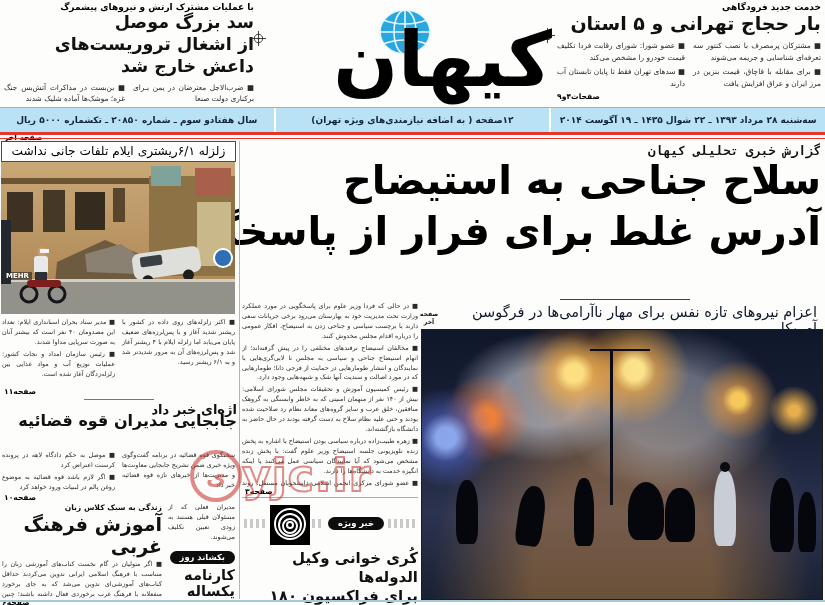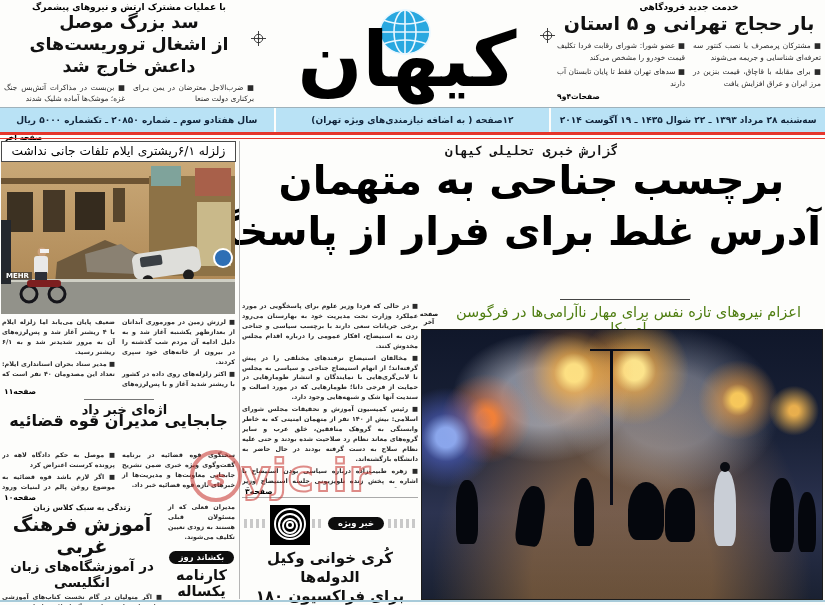--- a/index.html
+++ b/index.html
@@ -1,20 +1,20 @@
 <!DOCTYPE html>
 <html lang="fa"><head>
 <meta charset="utf-8">
 <style>
   html,body{margin:0;padding:0;background:#e9e9e9;}
   .page{position:relative;width:825px;height:605px;margin:0 auto;background:#fdfdfb;
         font-family:"DejaVu Sans",sans-serif;direction:rtl;overflow:hidden;color:#111;}
   .abs{position:absolute;}
-  .ctr{text-align:center;}
-  .t6{font-size:6.4px;line-height:1.55;color:#2a2a2a;text-align:justify;font-weight:bold;}
+  .ctr{text-align:right;}
+  .t6{font-size:6.4px;line-height:1.55;color:#2a2a2a;text-align:justify;}
   .t7{font-size:7.4px;line-height:1.6;color:#2a2a2a;text-align:justify;}
   .pageref{font-weight:bold;font-size:7.6px;color:#000;}
   .kicker{font-size:9px;font-weight:bold;color:#000;}
   .pill{background:#0d0d0d;color:#fff;border-radius:9px;font-size:8.4px;font-weight:bold;
         padding:1px 10px 2px;display:inline-block;line-height:1.2;}
   
   .mast-art{top:2px;}
   .mast-h1{font-size:19px;font-weight:bold;line-height:1.25;}
   .mast-h2{font-size:19px;font-weight:bold;line-height:1.25;}
   .mast-cols{display:flex;gap:8px;margin-top:4px;}
@@ -135,24 +135,24 @@
     <div class="info-cell">سه‌شنبه ۲۸ مرداد ۱۳۹۳ ـ ۲۲ شوال ۱۴۳۵ ـ ۱۹ آگوست ۲۰۱۴</div>
     <div class="info-sep"></div>
     <div class="info-cell">۱۲صفحه ( به اضافه نیازمندی‌های ویژه تهران)</div>
     <div class="info-sep"></div>
     <div class="info-cell">سال هفتادو سوم ـ شماره ۲۰۸۵۰ ـ تکشماره ۵۰۰۰ ریال</div>
   </div>
   <div class="abs rule-red-thick"></div>
   <div class="abs rule-red-thin"></div>
 
   <div class="abs ctr" style="left:242px;right:4px;top:143px;font-size:12.5px;font-weight:bold;font-family:Liberation Mono, monospace;">گزارش خبری تحلیلی کیهان</div>
-  <div class="abs ctr lead-h" style="left:242px;right:4px;top:157px;font-size:40px;">برچسب جناحی به متهمان</div>
+  <div class="abs ctr lead-h" style="left:242px;right:4px;top:157px;font-size:40px;">سلاح جناحی به استیضاح</div>
   <div class="abs ctr lead-h" style="left:242px;right:4px;top:208px;font-size:40px;">آدرس غلط برای فرار از پاسخگویی</div>
   <div class="abs" style="left:560px;top:299px;width:130px;height:1px;background:#444;"></div>
-  <div class="abs ctr" style="left:440px;right:8px;top:304px;font-size:14.5px;color:#4d7c0f;">اعزام نیروهای تازه نفس برای مهار ناآرامی‌ها در فرگوسن آمریکا</div>
+  <div class="abs ctr" style="left:440px;right:8px;top:304px;font-size:14.5px;color:#0f172a;">اعزام نیروهای تازه نفس برای مهار ناآرامی‌ها در فرگوسن آمریکا</div>
   <div class="abs" style="left:416px;top:310px;width:26px;font-size:6.2px;font-weight:bold;text-align:center;line-height:1.3;">صفحه آخر</div>
 
   <div class="abs ferguson">
     <div class="pole"></div>
     <div class="pole-arm"></div>
     <div class="fig" style="left:34px;top:150px;width:22px;height:64px;"></div>
     <div class="fig" style="left:96px;top:156px;width:26px;height:60px;transform:rotate(8deg);"></div>
     <div class="fig" style="left:152px;top:148px;width:20px;height:68px;"></div>
     <div class="fig" style="left:206px;top:152px;width:36px;height:58px;border-radius:50% 50% 25% 25%;"></div>
     <div class="fig" style="left:243px;top:158px;width:30px;height:54px;"></div>
@@ -237,21 +237,20 @@
         <rect x="26" y="118" width="34" height="7" rx="3" fill="#7d1f1f"></rect>
       </g>
       <rect x="0" y="58" width="10" height="64" fill="#23272e"></rect>
       <circle cx="222" cy="96" r="9" fill="#2e6fb5" stroke="#fff" stroke-width="2"></circle>
     </svg>
     <div class="abs" style="left:1px;top:21px;width:234px;height:120px;">
       <span class="mehr">MEHR</span>
     </div>
 
     <div class="abs" style="left:2px;right:2px;top:177px;height:77px;column-count:2;column-gap:7px;overflow:hidden;">
-      <p class="t6" style="margin:0 0 2px;">■ لرزش زمین در مورموری آبدانان از بعدازظهر یکشنبه آغاز شد و به دلیل ادامه آن مردم شب گذشته را در بیرون از خانه‌های خود سپری کردند.</p>
       <p class="t6" style="margin:0 0 2px;">■ اکثر زلزله‌های روی داده در کشور با ریشتر شدید آغاز و با پس‌لرزه‌های ضعیف پایان می‌یابد اما زلزله ایلام با ۴ ریشتر آغاز شد و پس‌لرزه‌های آن به مرور شدیدتر شد و به ۶/۱ ریشتر رسید.</p>
       <p class="t6" style="margin:0 0 2px;">■ مدیر ستاد بحران استانداری ایلام: تعداد این مصدومان ۴۰ نفر است که بیشتر آنان به صورت سرپایی مداوا شدند.</p>
       <p class="t6" style="margin:0 0 2px;">■ رئیس سازمان امداد و نجات کشور: عملیات توزیع آب و مواد غذایی بین زلزله‌زدگان آغاز شده است.</p>
 
     </div>
     <div class="abs pageref" style="left:4px;top:246px;">صفحه۱۱</div>
 
     <div class="abs sect-div" style="left:84px;top:258px;width:70px;"></div>
     <div class="abs ctr" style="left:12px;right:0;top:261px;font-size:13px;font-weight:bold;">اژه‌ای خبر داد</div>
     <div class="abs ctr" style="left:0;right:0;top:270px;font-size:16px;font-weight:bold;">جابجایی مدیران قوه قضائیه</div>
@@ -266,21 +265,20 @@
     <div class="abs" style="left:168px;right:2px;top:362px;height:96px;">
       <p class="t6" style="margin:0 0 2px;">مدیران فعلی که از مسئولان قبلی هستند به زودی تعیین تکلیف می‌شوند.</p>
       <div class="ctr"><span class="pill">بکشاند روز</span></div>
       <div class="ctr" style="font-size:14.5px;font-weight:bold;margin-top:3px;">کارنامه یکساله</div>
 
     </div>
 
     <div class="abs" style="left:2px;top:362px;width:160px;height:96px;">
       <div class="ctr" style="font-size:7.6px;font-weight:bold;">زندگی به سبک کلاس زبان</div>
       <div class="ctr" style="font-size:19px;font-weight:bold;margin-top:1px;">آموزش فرهنگ غربی</div>
-      <div class="ctr" style="font-size:13.5px;font-weight:bold;margin-top:1px;">در آموزشگاه‌های زبان انگلیسی</div>
       <p class="t6" style="margin:3px 0 0;height:38px;overflow:hidden;">■ اگر متولیان در گام نخست کتاب‌های آموزشی زبان را متناسب با فرهنگ اسلامی ایرانی تدوین می‌کردند حداقل کتاب‌های آموزشی‌ای تدوین می‌شد که به جای برخورد منفعلانه با فرهنگ غرب برخوردی فعال داشته باشند؛ چنین کتاب‌هایی می‌تواند فرهنگ‌های نامناسب را به همان زبان انگلیسی و منطق با شیوه‌های آموزشی مورد نقد قرار داده و به چالش بکشاند.</p>
       <div class="pageref" style="text-align:left;">صفحه۶</div>
     </div>
   </div>
 
   <div class="abs yjc">
     <div class="yjc-circle">ی</div>
     <div class="yjc-text">yjc.ir</div>
   </div>
 

